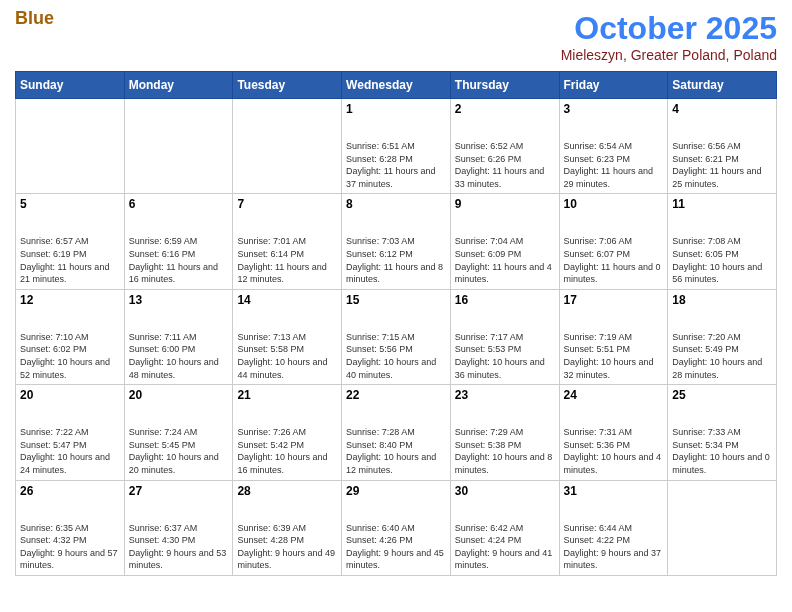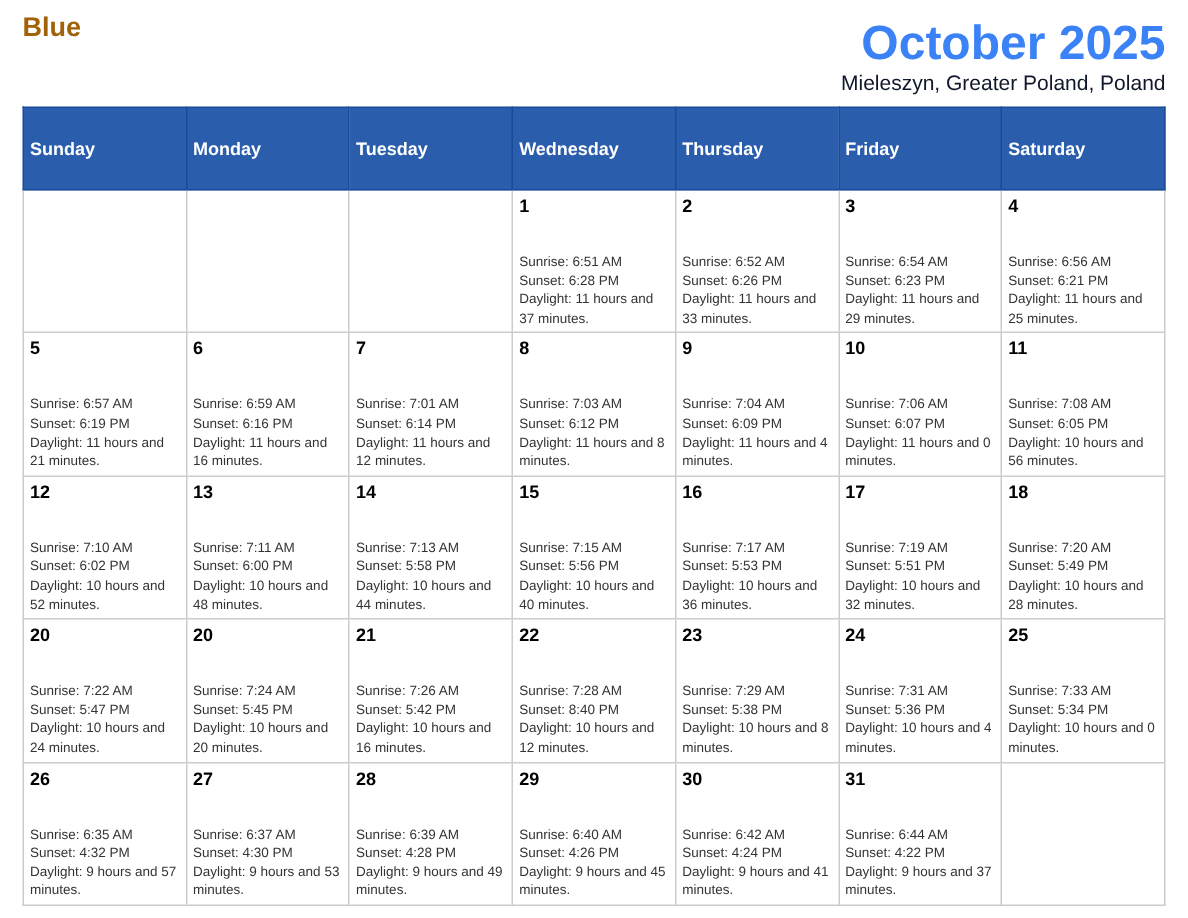--- a/index.html
+++ b/index.html
@@ -28,33 +28,33 @@
     .title-area {
       text-align: right;
     }
     .month-title {
       font-size: 32px;
       font-weight: bold;
       color: #3b82f6;
     }
     .location {
       font-size: 14px;
-      color: #0f172a;
+      color: #7f1d1d;
     }
     .calendar {
       width: 100%;
       border-collapse: collapse;
       border: 1px solid #ccc;
     }
     .calendar th {
       background-color: #2a5dab;
       color: #fff;
       font-size: 12px;
       font-weight: bold;
-      padding: 20px 4px;
+      padding: 6px 4px;
       text-align: left;
       border: 1px solid #1a4a9a;
     }
     .calendar td {
       width: calc(100% / 7);
       vertical-align: top;
       padding: 3px 4px;
       border: 1px solid #ccc;
       font-size: 9.5px;
       color: #333;

